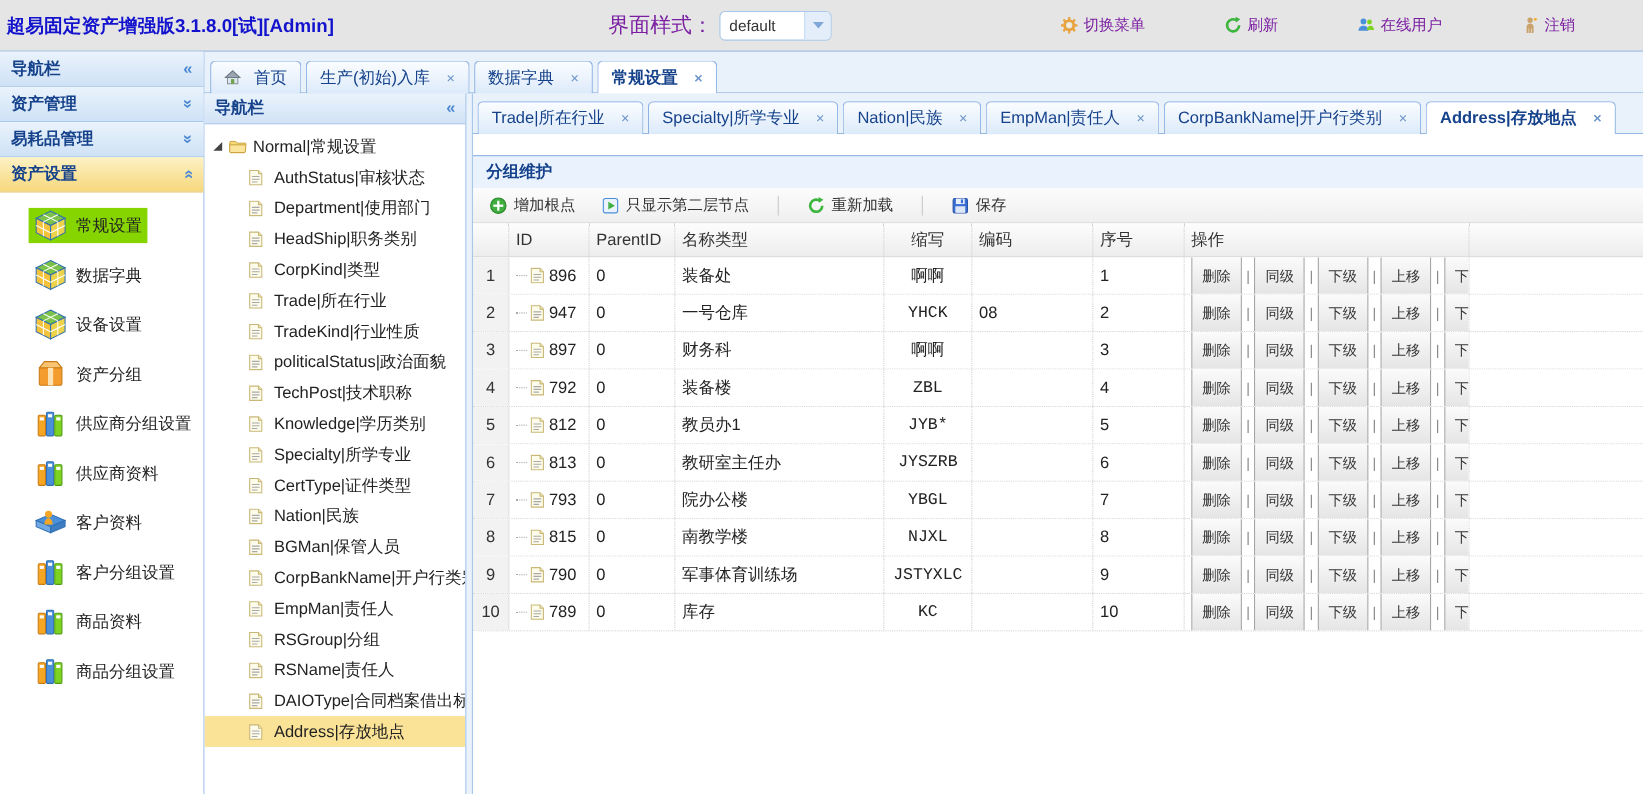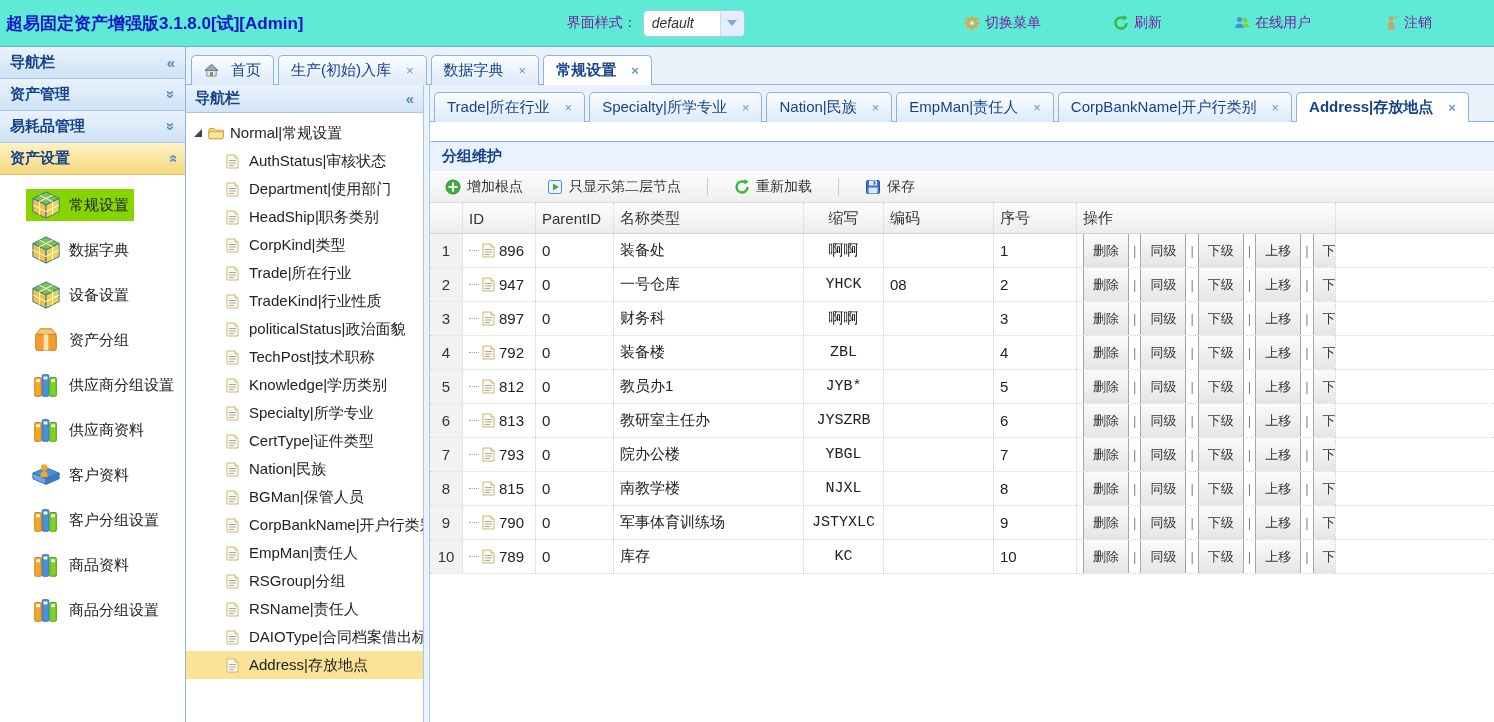--- a/index.html
+++ b/index.html
@@ -2,28 +2,28 @@
 <html><head>
 <meta charset="utf-8">
 <style>
   * { box-sizing: border-box; }
   html,body { margin:0; padding:0; }
   body {
     width:1494px; height:722px; overflow:hidden; background:#fff;
     font-family:"Liberation Sans","DejaVu Sans",sans-serif; font-size:14px; color:#222;
   }
   
-  .topbar { height:46px; display:flex; align-items:center; background:#5eead4; }
+  .topbar { height:46px; display:flex; align-items:center; background:#e5e5e5; }
   .app-title { color:#1313CE; font-weight:bold; font-size:17px; margin-left:6px; white-space:nowrap; }
   .sp1 { flex:1.2; } .sp2 { flex:1; }
   .style-group { display:flex; align-items:center; gap:6px; }
-  .style-label { color:#7B1FA2; font-size:14px;text-align:center; }
+  .style-label { color:#7B1FA2; font-size:19px;text-align:center; }
   .select-box { width:102px; height:27px; border:1px solid #A9C7E8; border-radius:5px; background:#fff;
     display:flex; align-items:center; overflow:hidden; }
-  .select-value { flex:1; padding-left:8px; font-size:14px; color:#333;font-style:italic; }
+  .select-value { flex:1; padding-left:8px; font-size:14px; color:#333; }
   .select-caret-btn { width:24px; height:100%; background:#E3EEFA; border-left:1px solid #C6DCF2;
     display:flex; align-items:center; justify-content:center; }
   .caret-down { width:0; height:0; border-left:5px solid transparent; border-right:5px solid transparent;
     border-top:6px solid #7FA8D9; }
   .top-actions { display:flex; gap:72px; margin-right:62px; }
   .top-action { display:flex; align-items:center; gap:5px; color:#7B1FA2; font-size:14px; cursor:pointer; white-space:nowrap; }
   
   .main { display:flex; height:676px; border-top:1px solid #7EA3D0; }
   
   .sidebar { width:186px; border-right:1px solid #8DB2E3; display:flex; flex-direction:column; background:#fff; }

